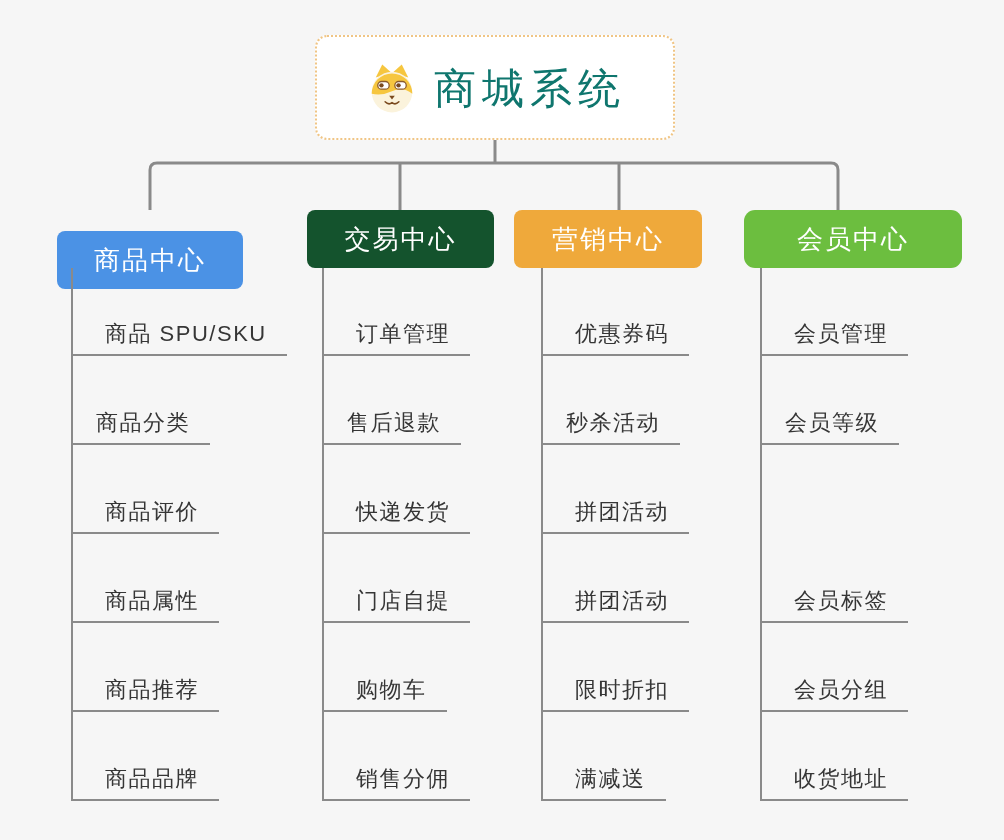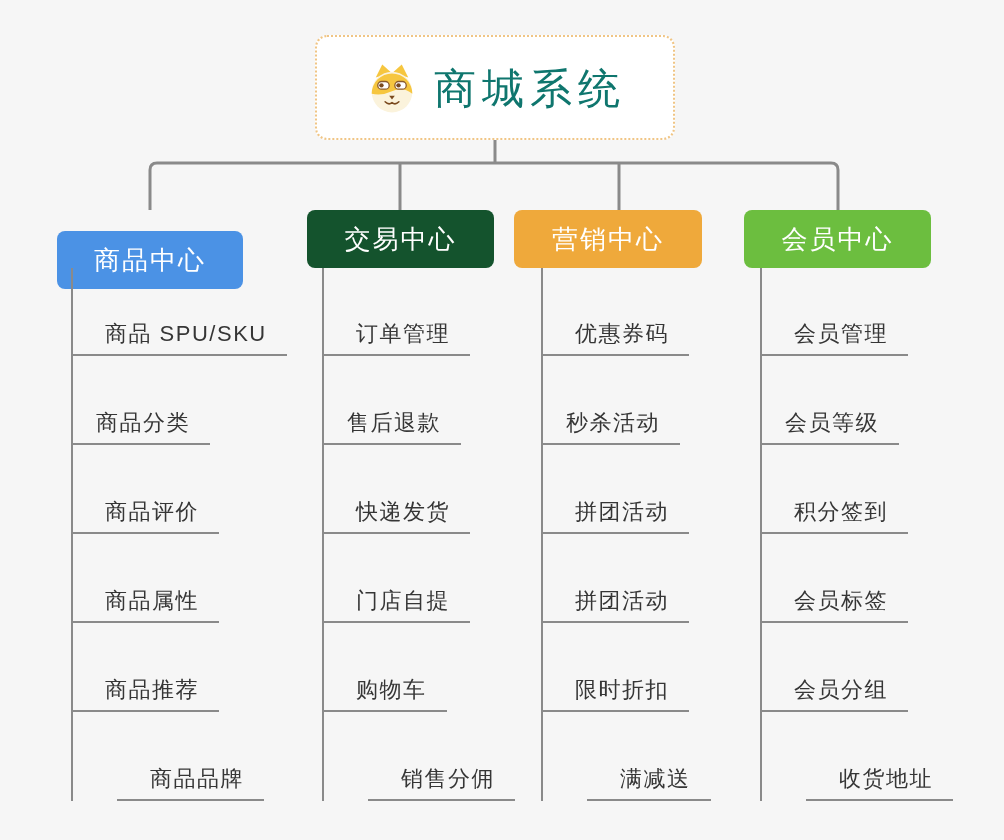--- a/index.html
+++ b/index.html
@@ -60,21 +60,21 @@
     justify-content:center;
     color:#ffffff;
     font-size:26px;
     letter-spacing:2px;
     white-space:nowrap;
     cursor:default;
   }
   .b0{left:57px;  width:186px;margin-top:21px;}
   .b1{left:307px; width:187px;}
   .b2{left:514px; width:188px;}
-  .b3{left:744px; width:187px;}
+  .b3{left:744px; width:218px;border-radius:11px;}
   
   .children-line{
     position:absolute;
     top:268px;
     width:2px;
     height:533px;
     background:#8a8a8a;
   }
   .l0{left:71px;}
   .l1{left:322px;}
@@ -97,21 +97,21 @@
   }
   .c0{left:72px;}
   .c1{left:323px;}
   .c2{left:542px;}
   .c3{left:761px;}
   .r0{top:316px;}
   .r1{top:405px;padding-left:24px;}
   .r2{top:494px;}
   .r3{top:583px;}
   .r4{top:672px;}
-  .r5{top:761px;margin-left:45px;}
+  .r5{top:761px;}
 </style>
 </head>
 <body>
 
 <div class="canvas">
 
   <svg class="connectors" width="1004" height="840">
     <path d="M495,140 V163"></path>
     <path d="M150,210 V170 Q150,163 157,163 H831 Q838,163 838,170 V210"></path>
     <path d="M400,163 V210"></path>
@@ -168,18 +168,17 @@
 
   <div class="child-topic c2 r0">优惠券码</div>
   <div class="child-topic c2 r1">秒杀活动</div>
   <div class="child-topic c2 r2">拼团活动</div>
   <div class="child-topic c2 r3">拼团活动</div>
   <div class="child-topic c2 r4">限时折扣</div>
   <div class="child-topic c2 r5">满减送</div>
 
   <div class="child-topic c3 r0">会员管理</div>
   <div class="child-topic c3 r1">会员等级</div>
-  <div class="child-topic c3 r2">积分签到</div>
   <div class="child-topic c3 r3">会员标签</div>
   <div class="child-topic c3 r4">会员分组</div>
   <div class="child-topic c3 r5">收货地址</div>
 
 </div>
 
 </body></html>

